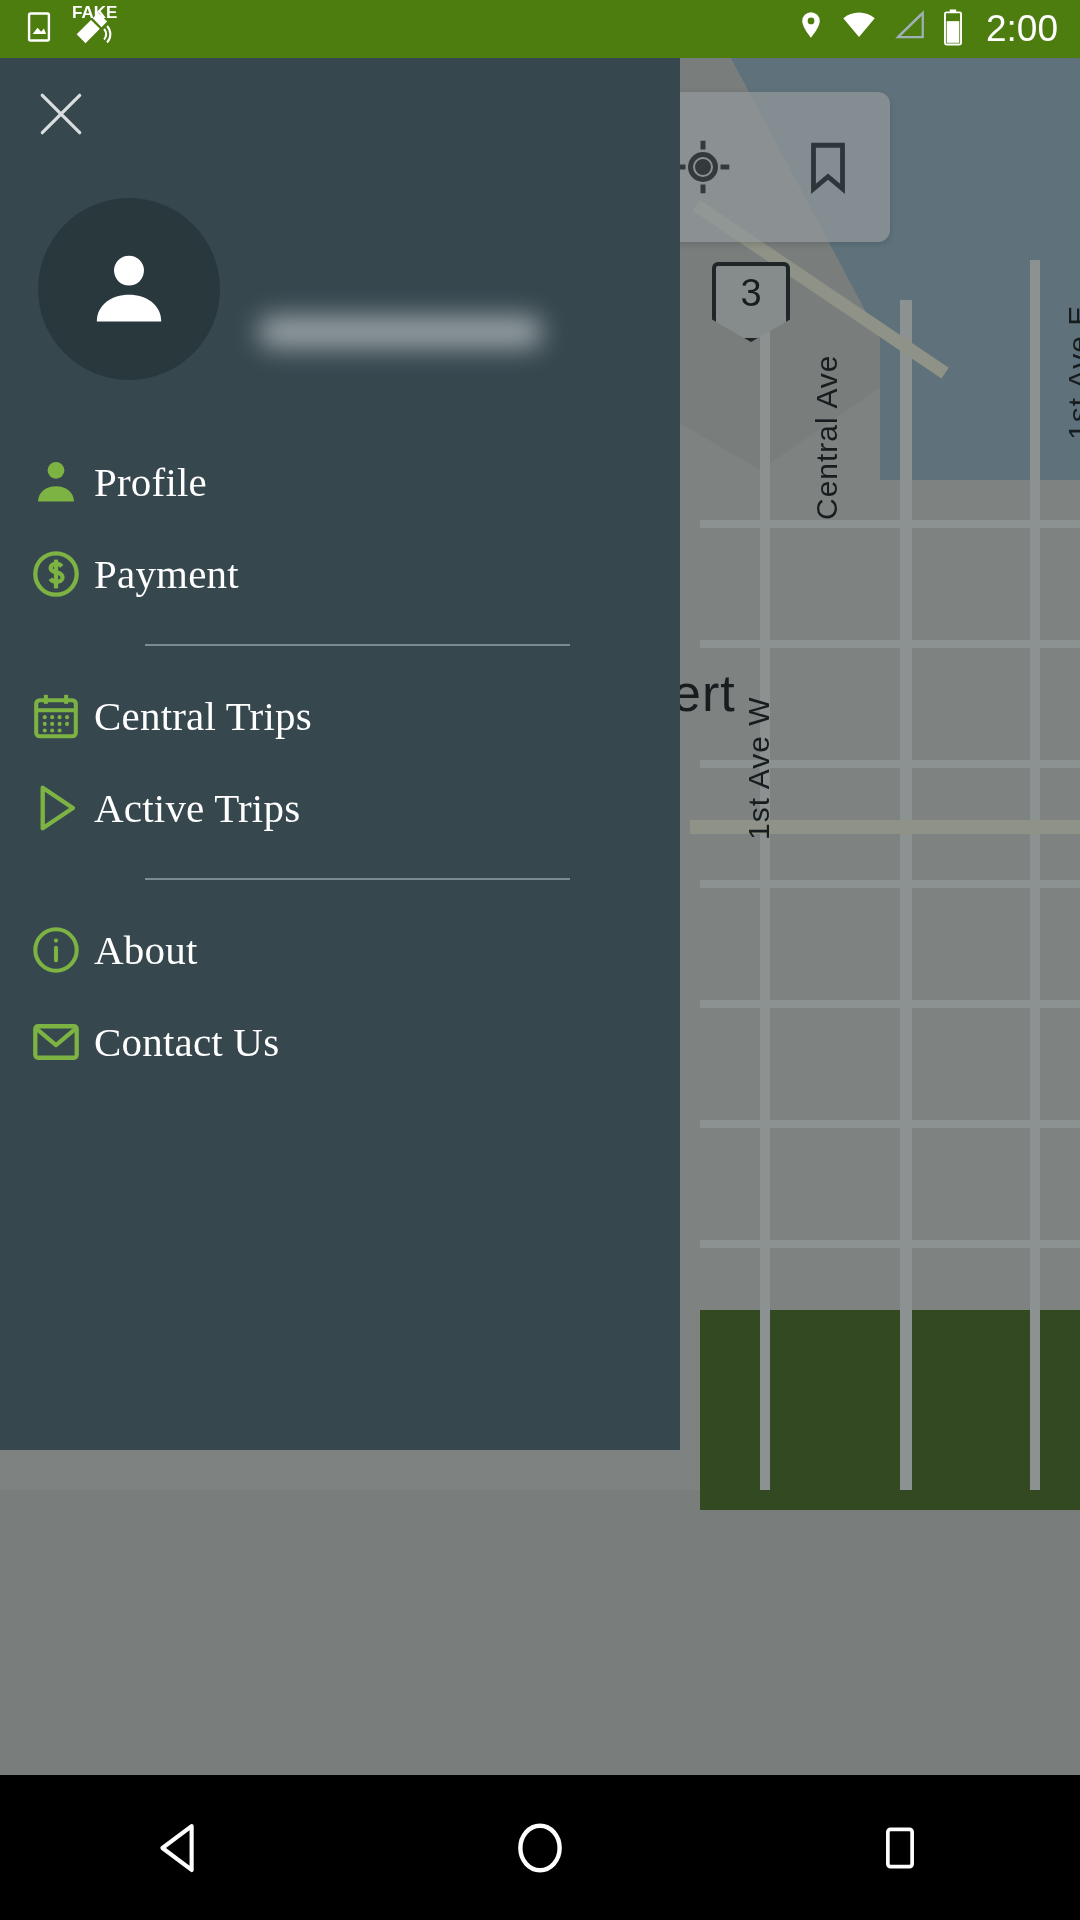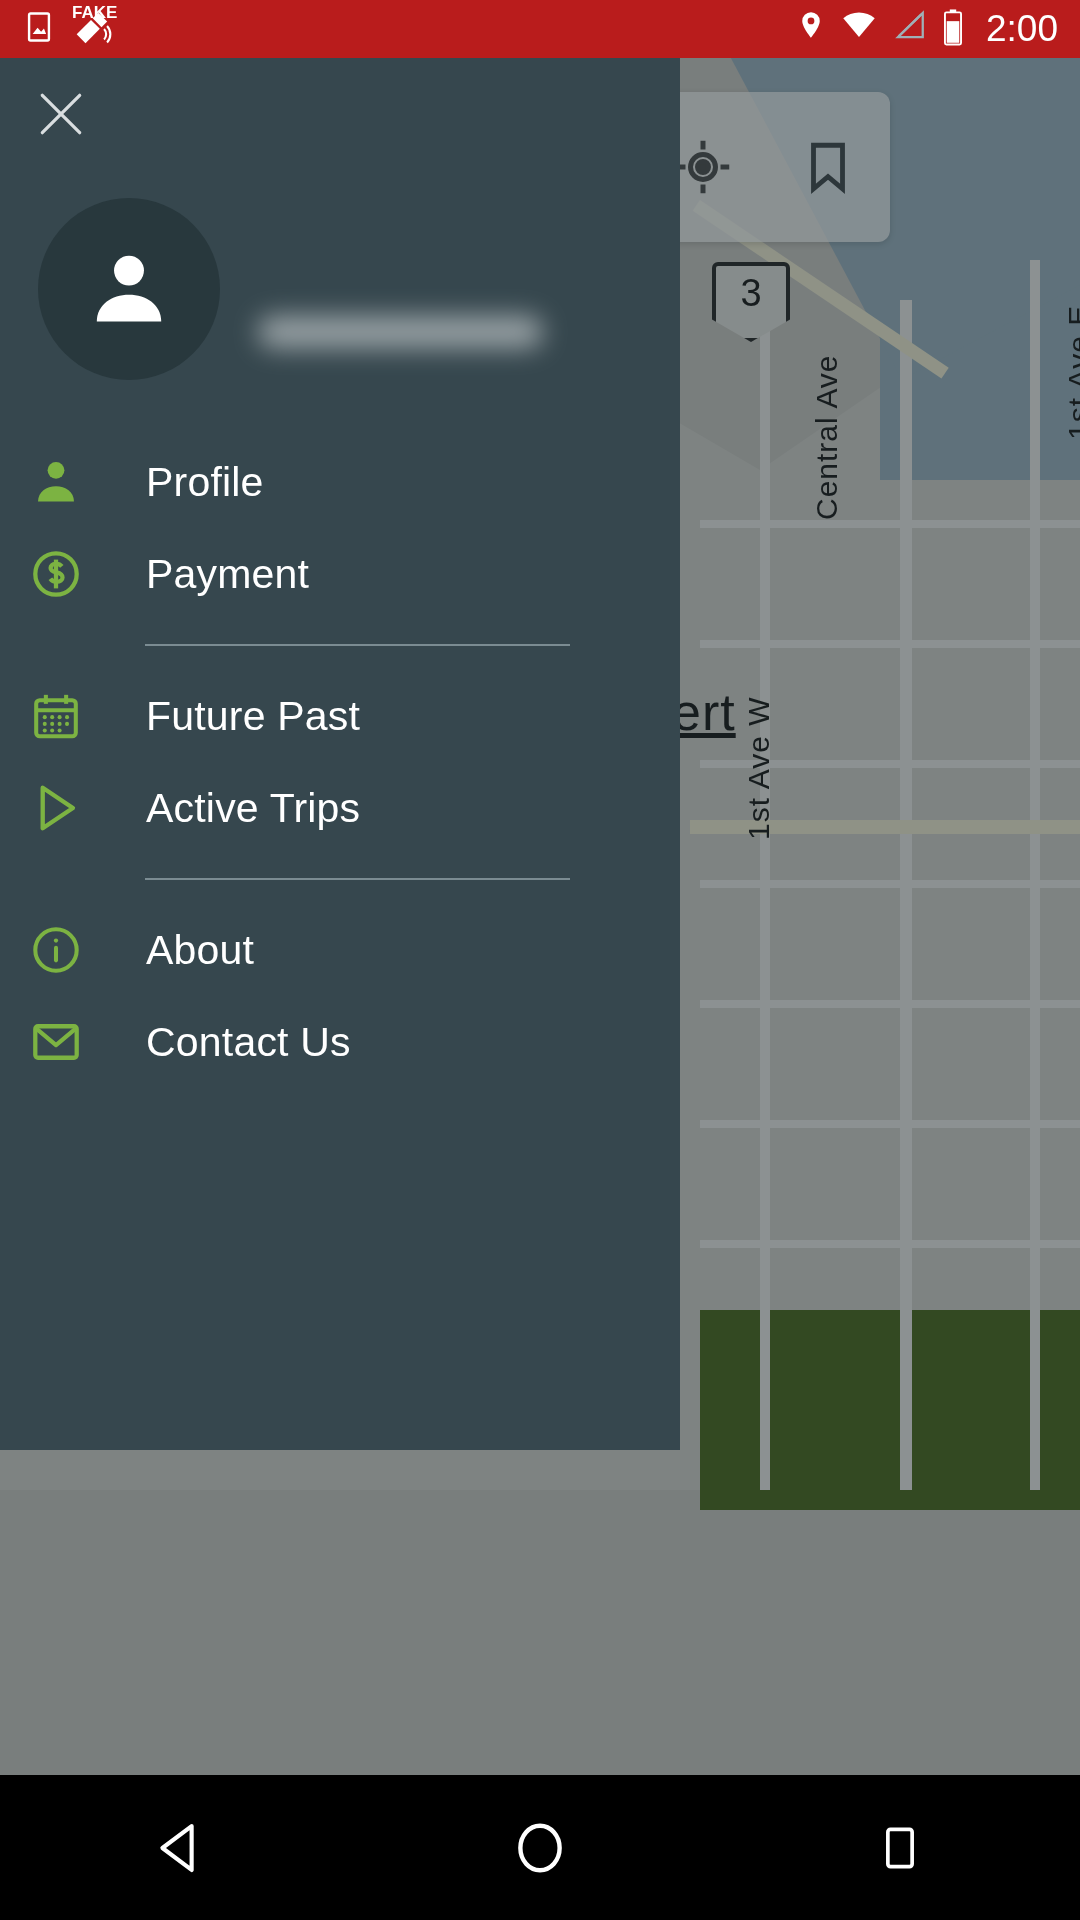--- a/index.html
+++ b/index.html
@@ -45,27 +45,27 @@
   .close-btn { position:absolute; left:27px; top:22px; width:68px; height:68px;
     display:flex; align-items:center; justify-content:center; }
   .avatar { position:absolute; left:38px; top:140px; width:182px; height:182px;
     border-radius:50%; background:#28383d; display:flex; align-items:center; justify-content:center; }
   .username-blur { position:absolute; left:258px; top:258px; width:285px; height:32px;
     background:#aab2b5; border-radius:16px; filter:blur(13px); opacity:.85; }
 
   .menu { position:absolute; left:0; top:378px; width:680px; }
   .menu-item { position:relative; display:flex; align-items:center; height:92px; padding-left:18px; }
   .menu-item .ic { width:76px; min-width:76px; display:flex; align-items:center; justify-content:center; }
-  .menu-item .lbl { color:#ffffff; font-size:41px; margin-left:52px; letter-spacing:.2px;
-    font-family:Liberation Sans, sans-serif; }
+  .menu-item .lbl { color:#ffffff; font-size:41px; letter-spacing:.2px;
+    font-family:Liberation Serif, serif; }
   .divider { height:2px; background:#7b8c92; margin:24px 110px 24px 145px; }
 
   
   .statusbar { position:absolute; left:0; top:0; width:1080px; height:58px;
-    background:#b91c1c; display:flex; align-items:center; padding:0 22px; z-index:5; }
+    background:#4d7c0f; display:flex; align-items:center; padding:0 22px; z-index:5; }
   .sb-left { display:flex; align-items:center; gap:18px; }
   .sb-right { margin-left:auto; display:flex; align-items:flex-start; gap:13px; }
   .sb-time { color:#fff; font-size:37px; margin-left:8px; letter-spacing:0px; }
 
   
   .navbar { position:absolute; left:0; bottom:0; width:1080px; height:145px;
     background:#000; display:flex; align-items:center; justify-content:space-around; z-index:6; }
   .navbtn { width:150px; height:145px; display:flex; align-items:center; justify-content:center; }
 </style>
 </head>
@@ -110,21 +110,21 @@
       <div class="slot">
         <svg width="58" height="58" viewBox="0 0 24 24" fill="none" stroke="#222" stroke-width="2">
           <path d="M6 3h12v18l-6-5-6 5z"></path>
         </svg>
       </div>
     </div>
 
     <div class="map-label vert" style="left:810px;top:520px;">Central Ave</div>
     <div class="map-label vert" style="left:1062px;top:440px;">1st Ave E</div>
     <div class="map-label vert" style="left:742px;top:840px;">1st Ave W</div>
-    <div class="map-label big" style="left:672px;top:682px;text-decoration:underline;">ert</div>
+    <div class="map-label big" style="left:672px;top:663px;">ert</div>
 
     <div class="map-scrim"></div>
   </div>
 
   <div class="drawer">
 
     <div class="close-btn">
       <svg width="56" height="56" viewBox="0 0 24 24" fill="none" stroke="#d9dee0" stroke-width="1.4" stroke-linecap="round">
         <line x1="4" y1="4" x2="20" y2="20"></line>
           <line x1="20" y1="4" x2="4" y2="20"></line>
@@ -180,21 +180,21 @@
               <circle cx="7" cy="15.5" r=".9"></circle>
                 <circle cx="10.3" cy="15.5" r=".9"></circle>
               <circle cx="13.6" cy="15.5" r=".9"></circle>
                 <circle cx="16.9" cy="15.5" r=".9"></circle>
               <circle cx="7" cy="18.4" r=".9"></circle>
                 <circle cx="10.3" cy="18.4" r=".9"></circle>
               <circle cx="13.6" cy="18.4" r=".9"></circle>
             </g>
           </svg>
         </span>
-        <span class="lbl">Future Past</span>
+        <span class="lbl">Central Trips</span>
       </div>
 
       <div class="menu-item">
         <span class="ic">
           <svg width="58" height="58" viewBox="0 0 24 24" fill="none" stroke="#7cb342" stroke-width="1.8" stroke-linejoin="round">
             <path d="M6.5 3.6L19 12 6.5 20.4z"></path>
           </svg>
         </span>
         <span class="lbl">Active Trips</span>
       </div>

